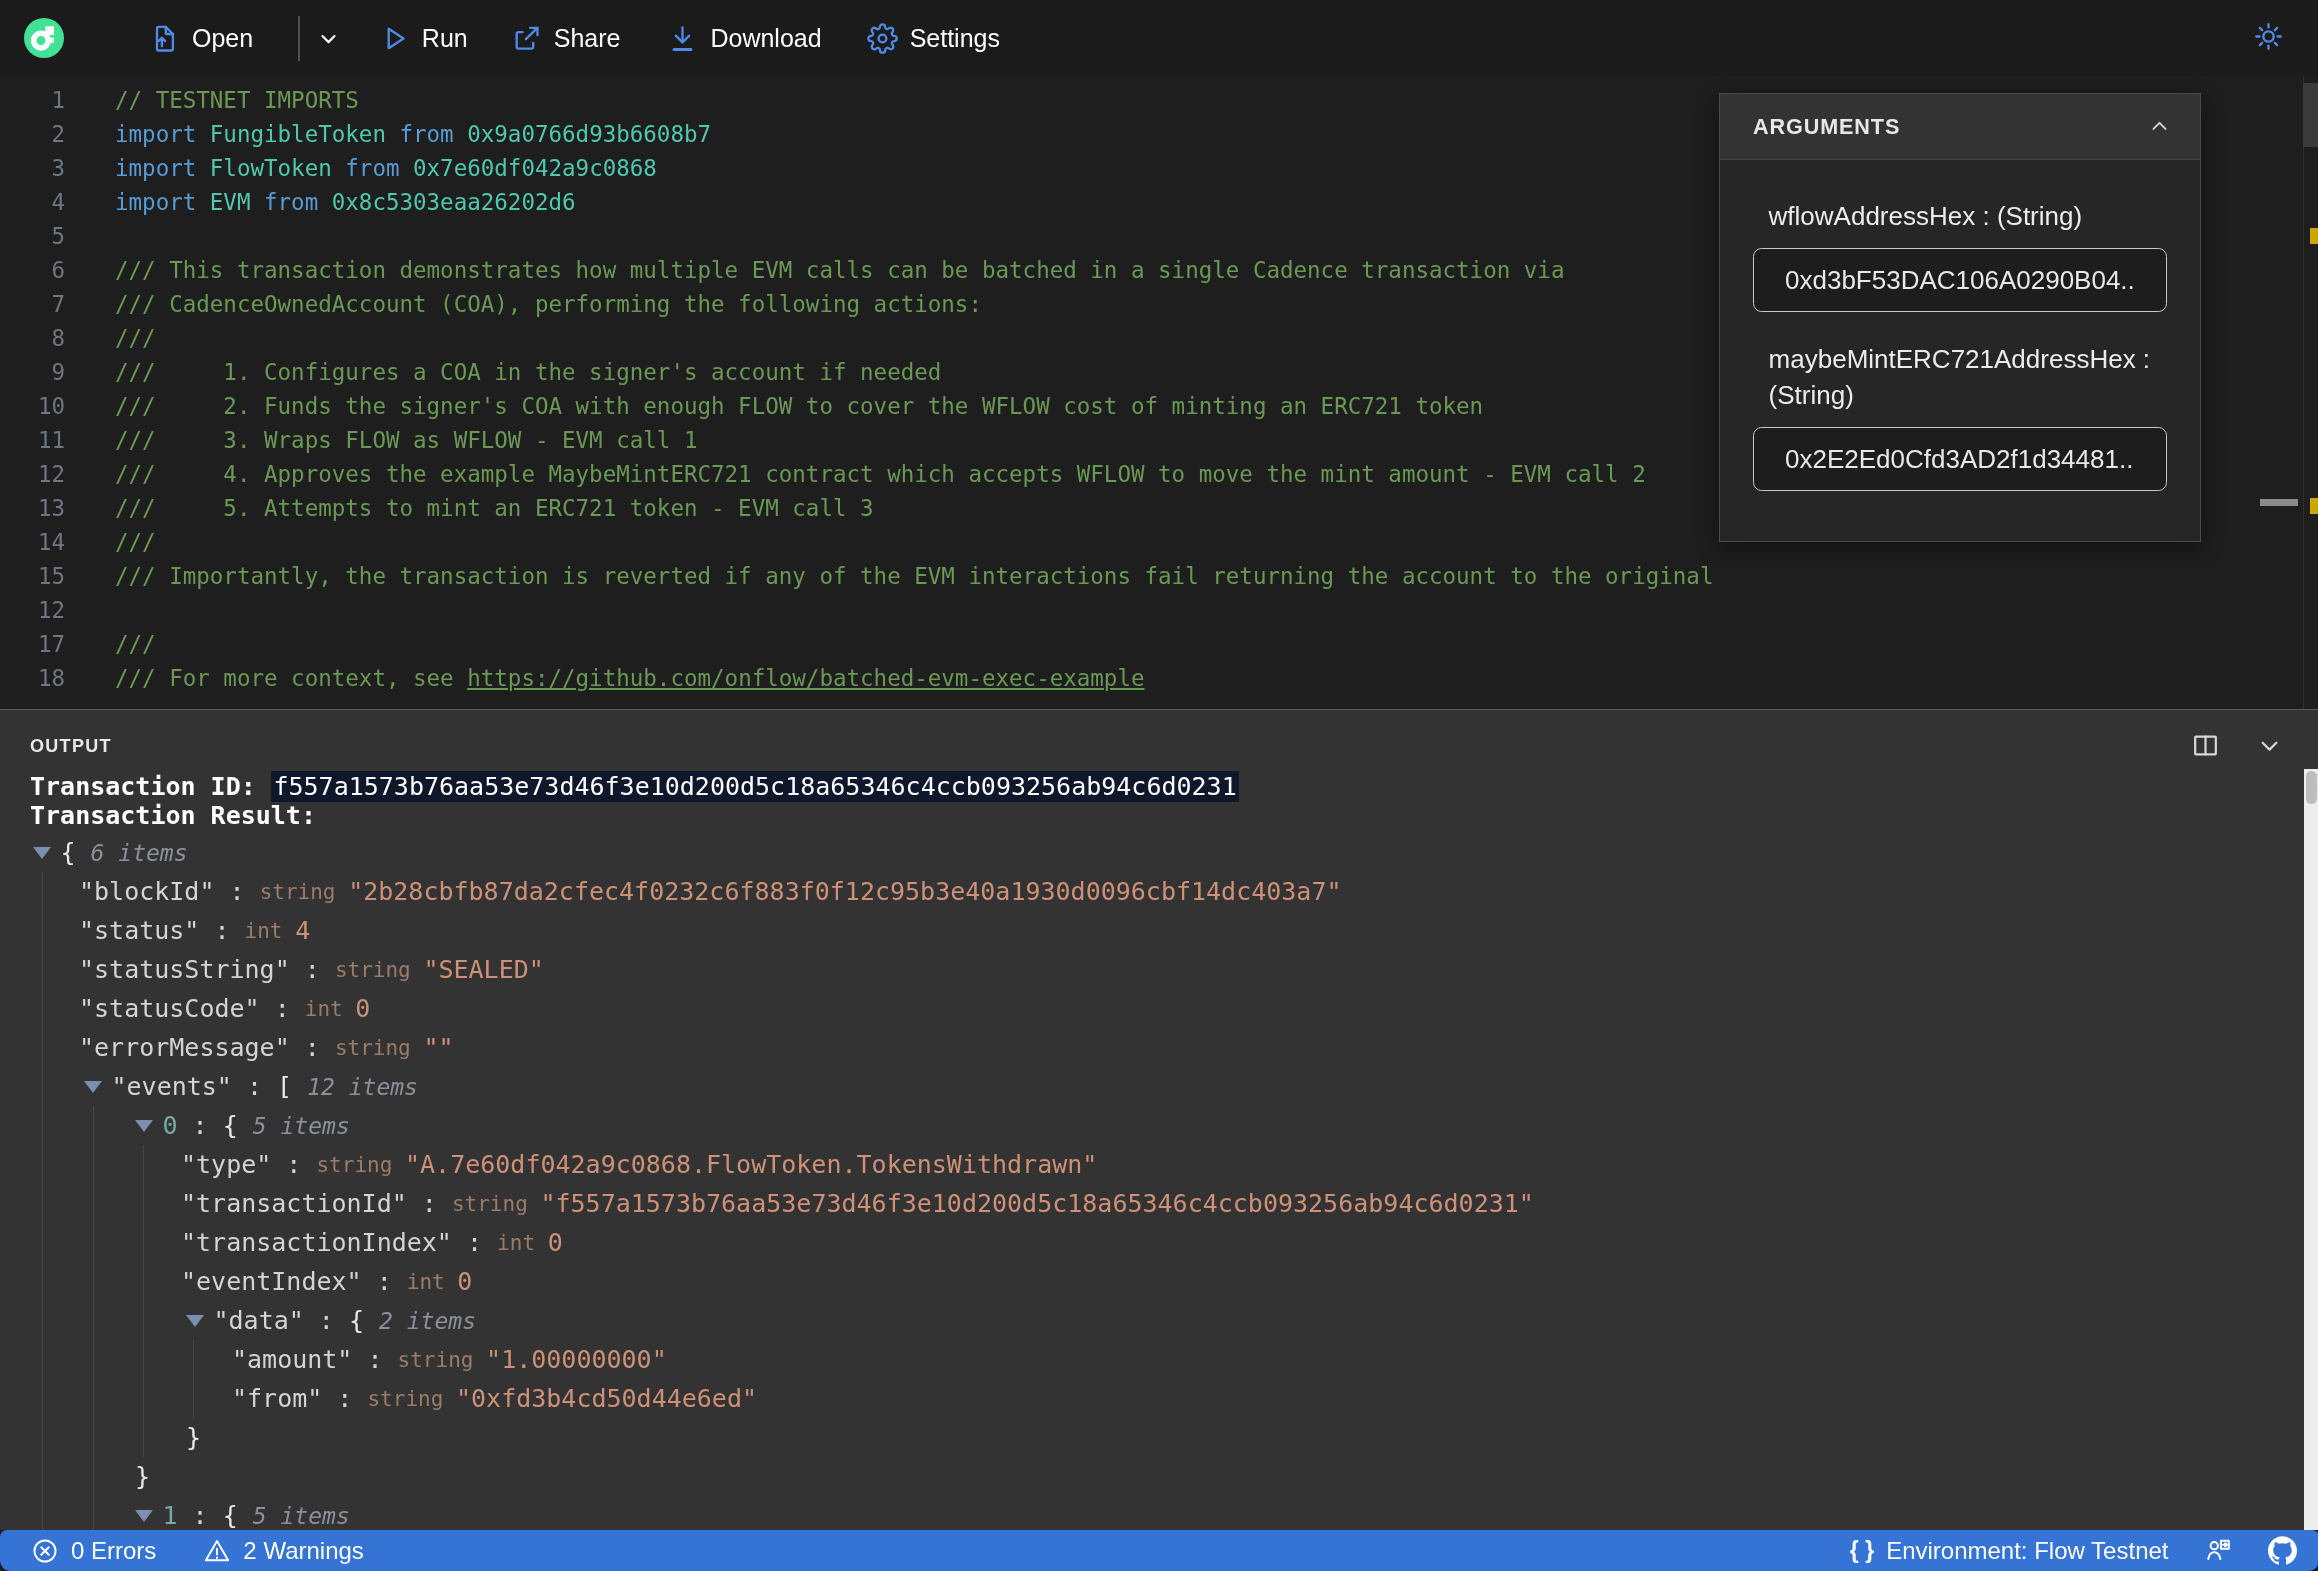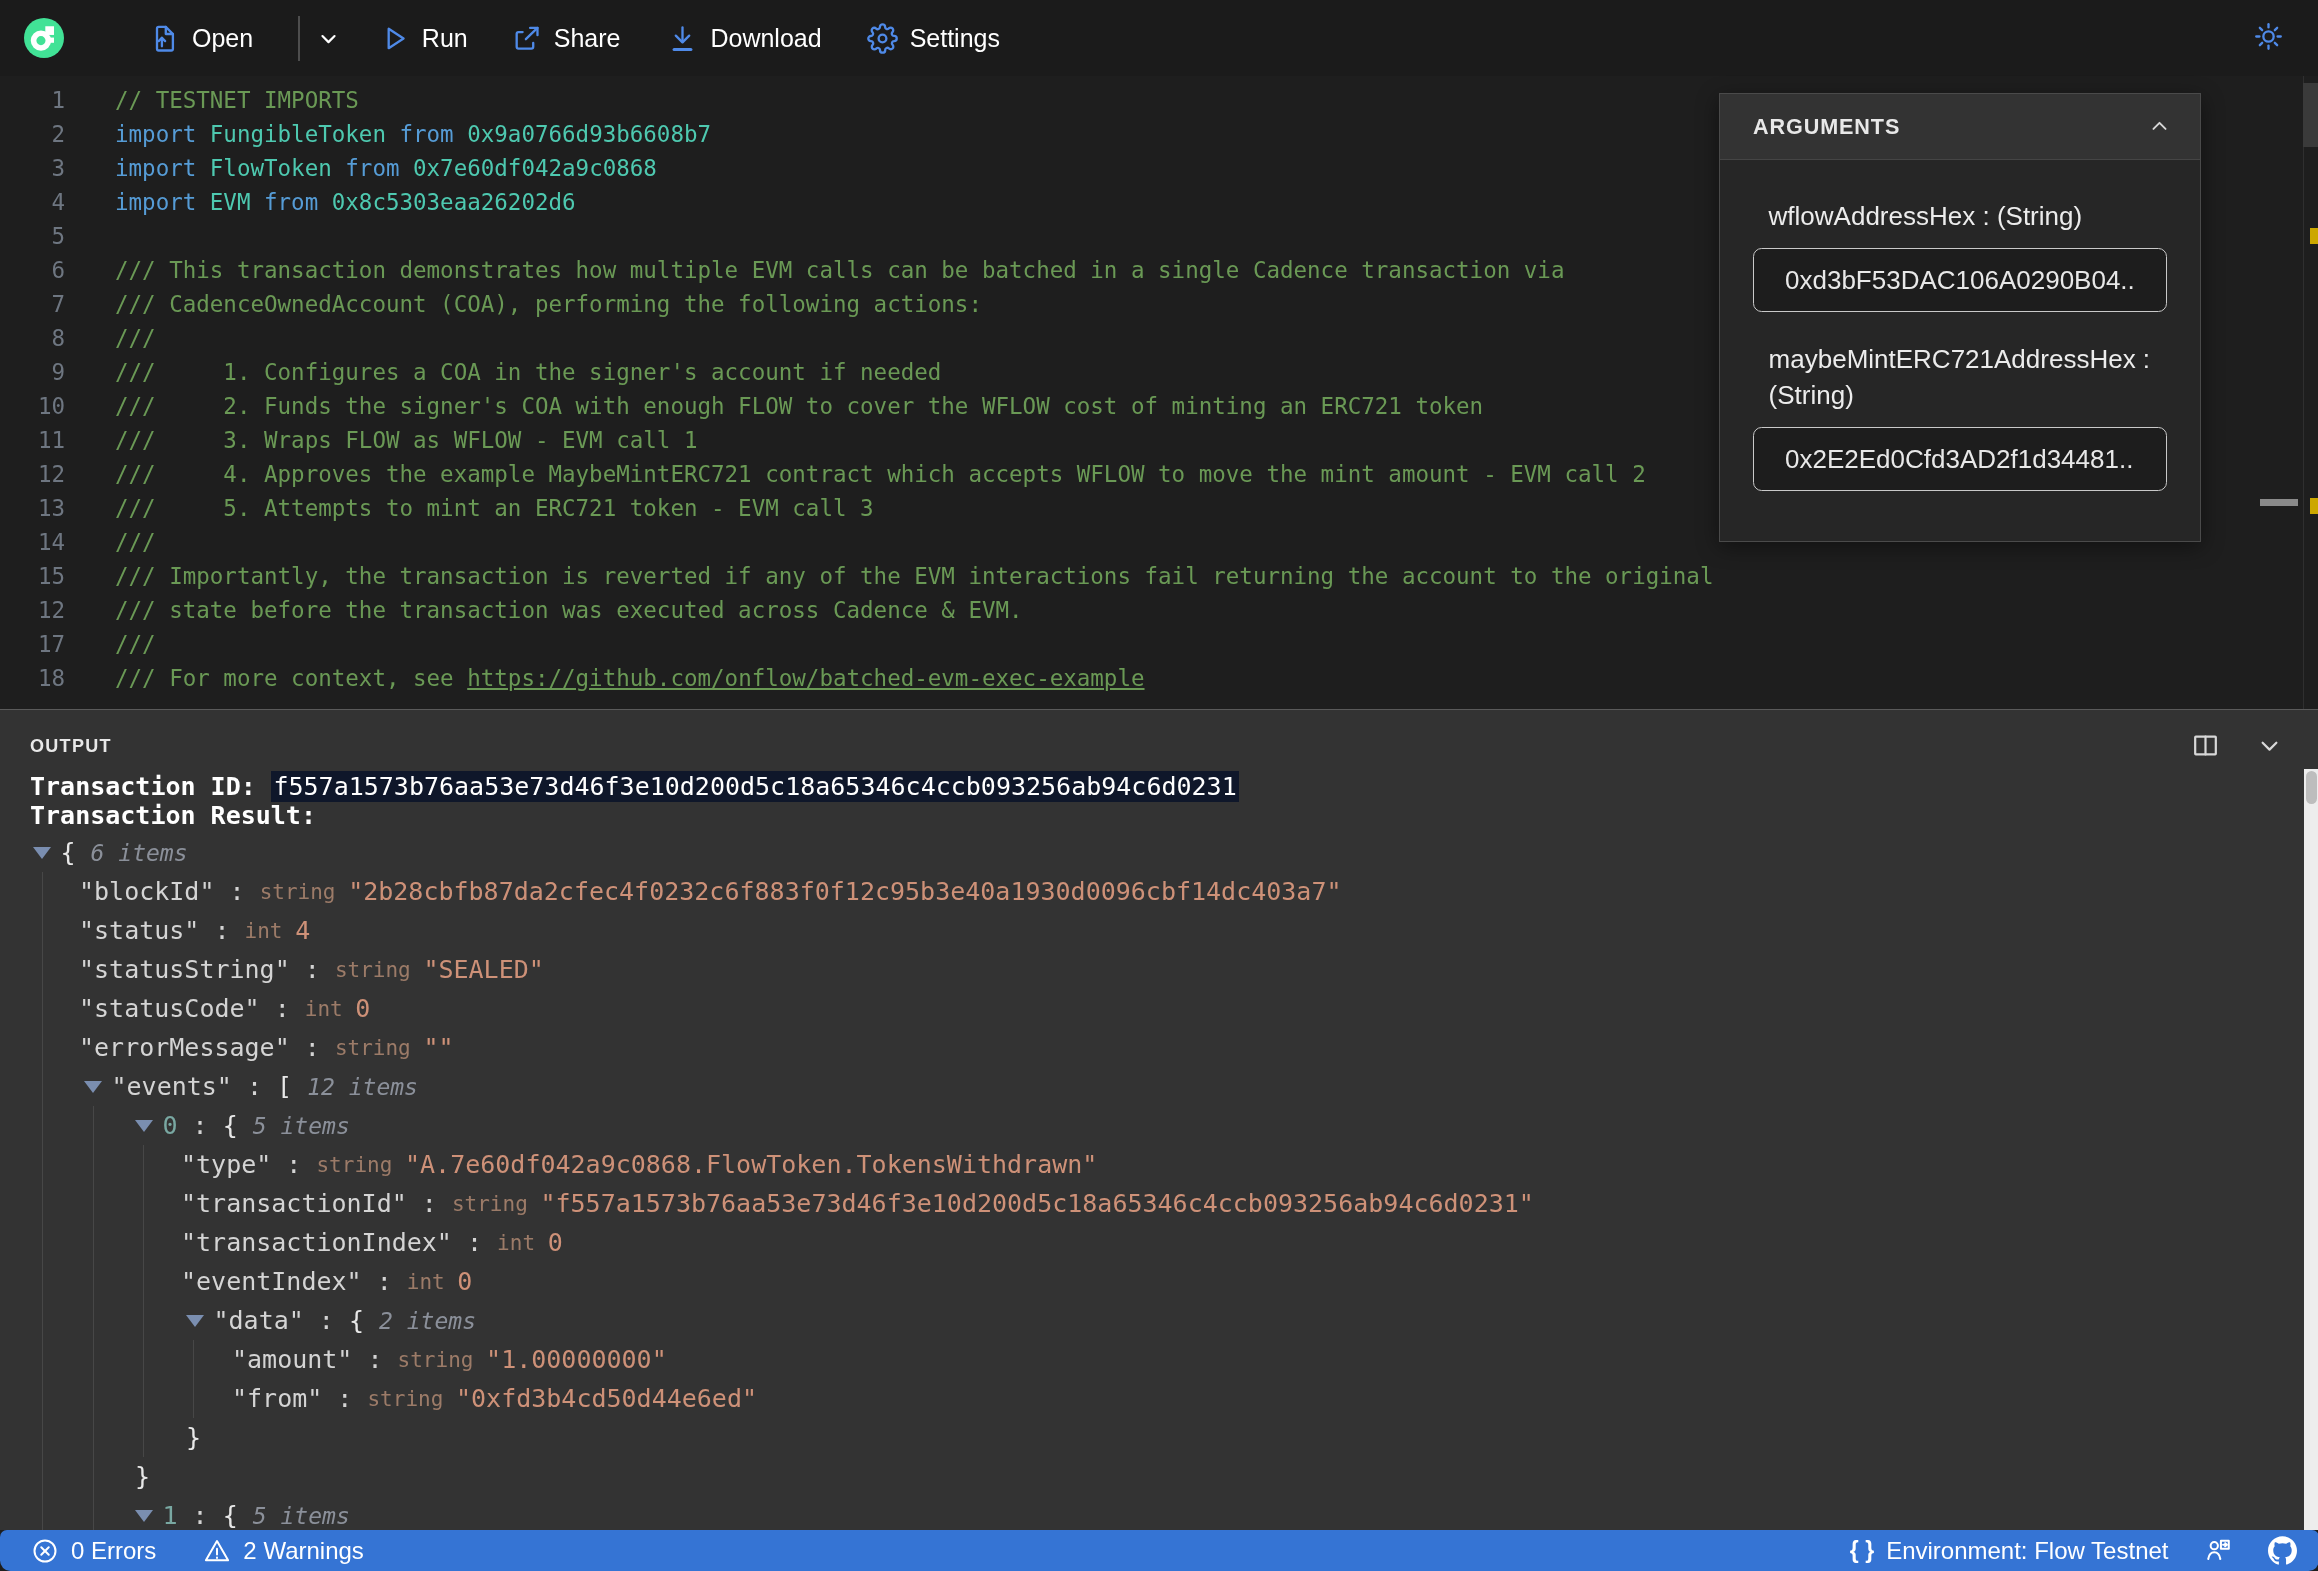--- a/index.html
+++ b/index.html
@@ -170,21 +170,21 @@
       <div class="code-line"><span class="ln">6</span><span class="code"><span class="tk-comment">/// This transaction demonstrates how multiple EVM calls can be batched in a single Cadence transaction via</span></span></div>
       <div class="code-line"><span class="ln">7</span><span class="code"><span class="tk-comment">/// CadenceOwnedAccount (COA), performing the following actions:</span></span></div>
       <div class="code-line"><span class="ln">8</span><span class="code"><span class="tk-comment">///</span></span></div>
       <div class="code-line"><span class="ln">9</span><span class="code"><span class="tk-comment">///     1. Configures a COA in the signer's account if needed</span></span></div>
       <div class="code-line"><span class="ln">10</span><span class="code"><span class="tk-comment">///     2. Funds the signer's COA with enough FLOW to cover the WFLOW cost of minting an ERC721 token</span></span></div>
       <div class="code-line"><span class="ln">11</span><span class="code"><span class="tk-comment">///     3. Wraps FLOW as WFLOW - EVM call 1</span></span></div>
       <div class="code-line"><span class="ln">12</span><span class="code"><span class="tk-comment">///     4. Approves the example MaybeMintERC721 contract which accepts WFLOW to move the mint amount - EVM call 2</span></span></div>
       <div class="code-line"><span class="ln">13</span><span class="code"><span class="tk-comment">///     5. Attempts to mint an ERC721 token - EVM call 3</span></span></div>
       <div class="code-line"><span class="ln">14</span><span class="code"><span class="tk-comment">///</span></span></div>
       <div class="code-line"><span class="ln">15</span><span class="code"><span class="tk-comment">/// Importantly, the transaction is reverted if any of the EVM interactions fail returning the account to the original</span></span></div>
-      <div class="code-line"><span class="ln">12</span><span class="code"><span class="tk-comment">/// state before the transaction was executed across Cadence &amp; EVM.</span></span></div>
+      <div class="code-line"><span class="ln">12</span></div>
       <div class="code-line"><span class="ln">17</span><span class="code"><span class="tk-comment">///</span></span></div>
       <div class="code-line"><span class="ln">18</span><span class="code"><span class="tk-comment">/// For more context, see </span><span class="tk-link">https://github.com/onflow/batched-evm-exec-example</span></span></div>
     </div>
   <div class="ruler">
     <div class="ruler-thumb"></div>
     <div class="warn-marker" style="top:152px"></div>
     <div class="warn-marker" style="top:422px"></div>
   </div>
   <div class="ruler-gray"></div>
 </div>

